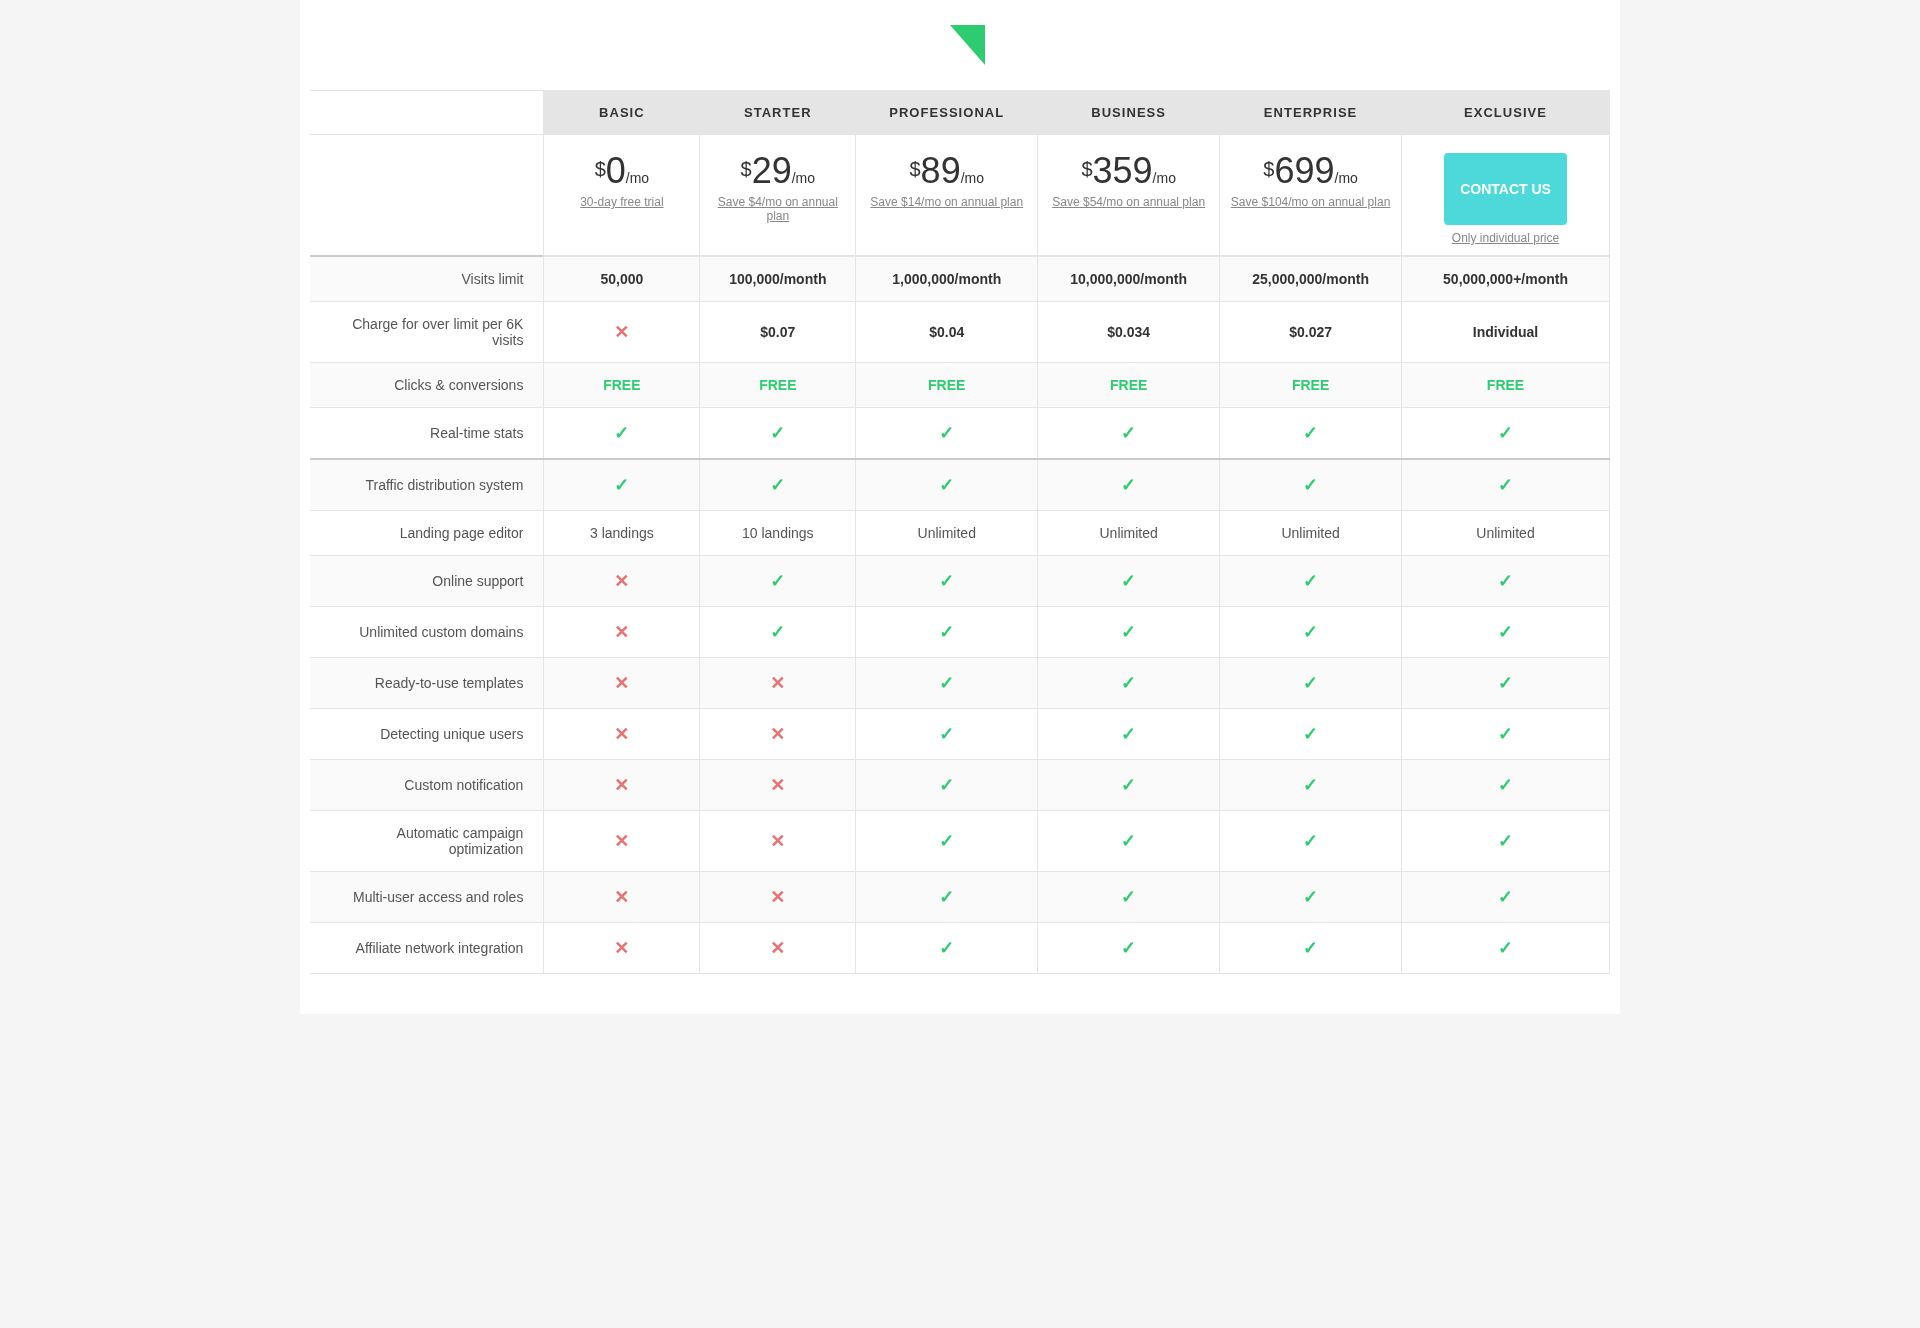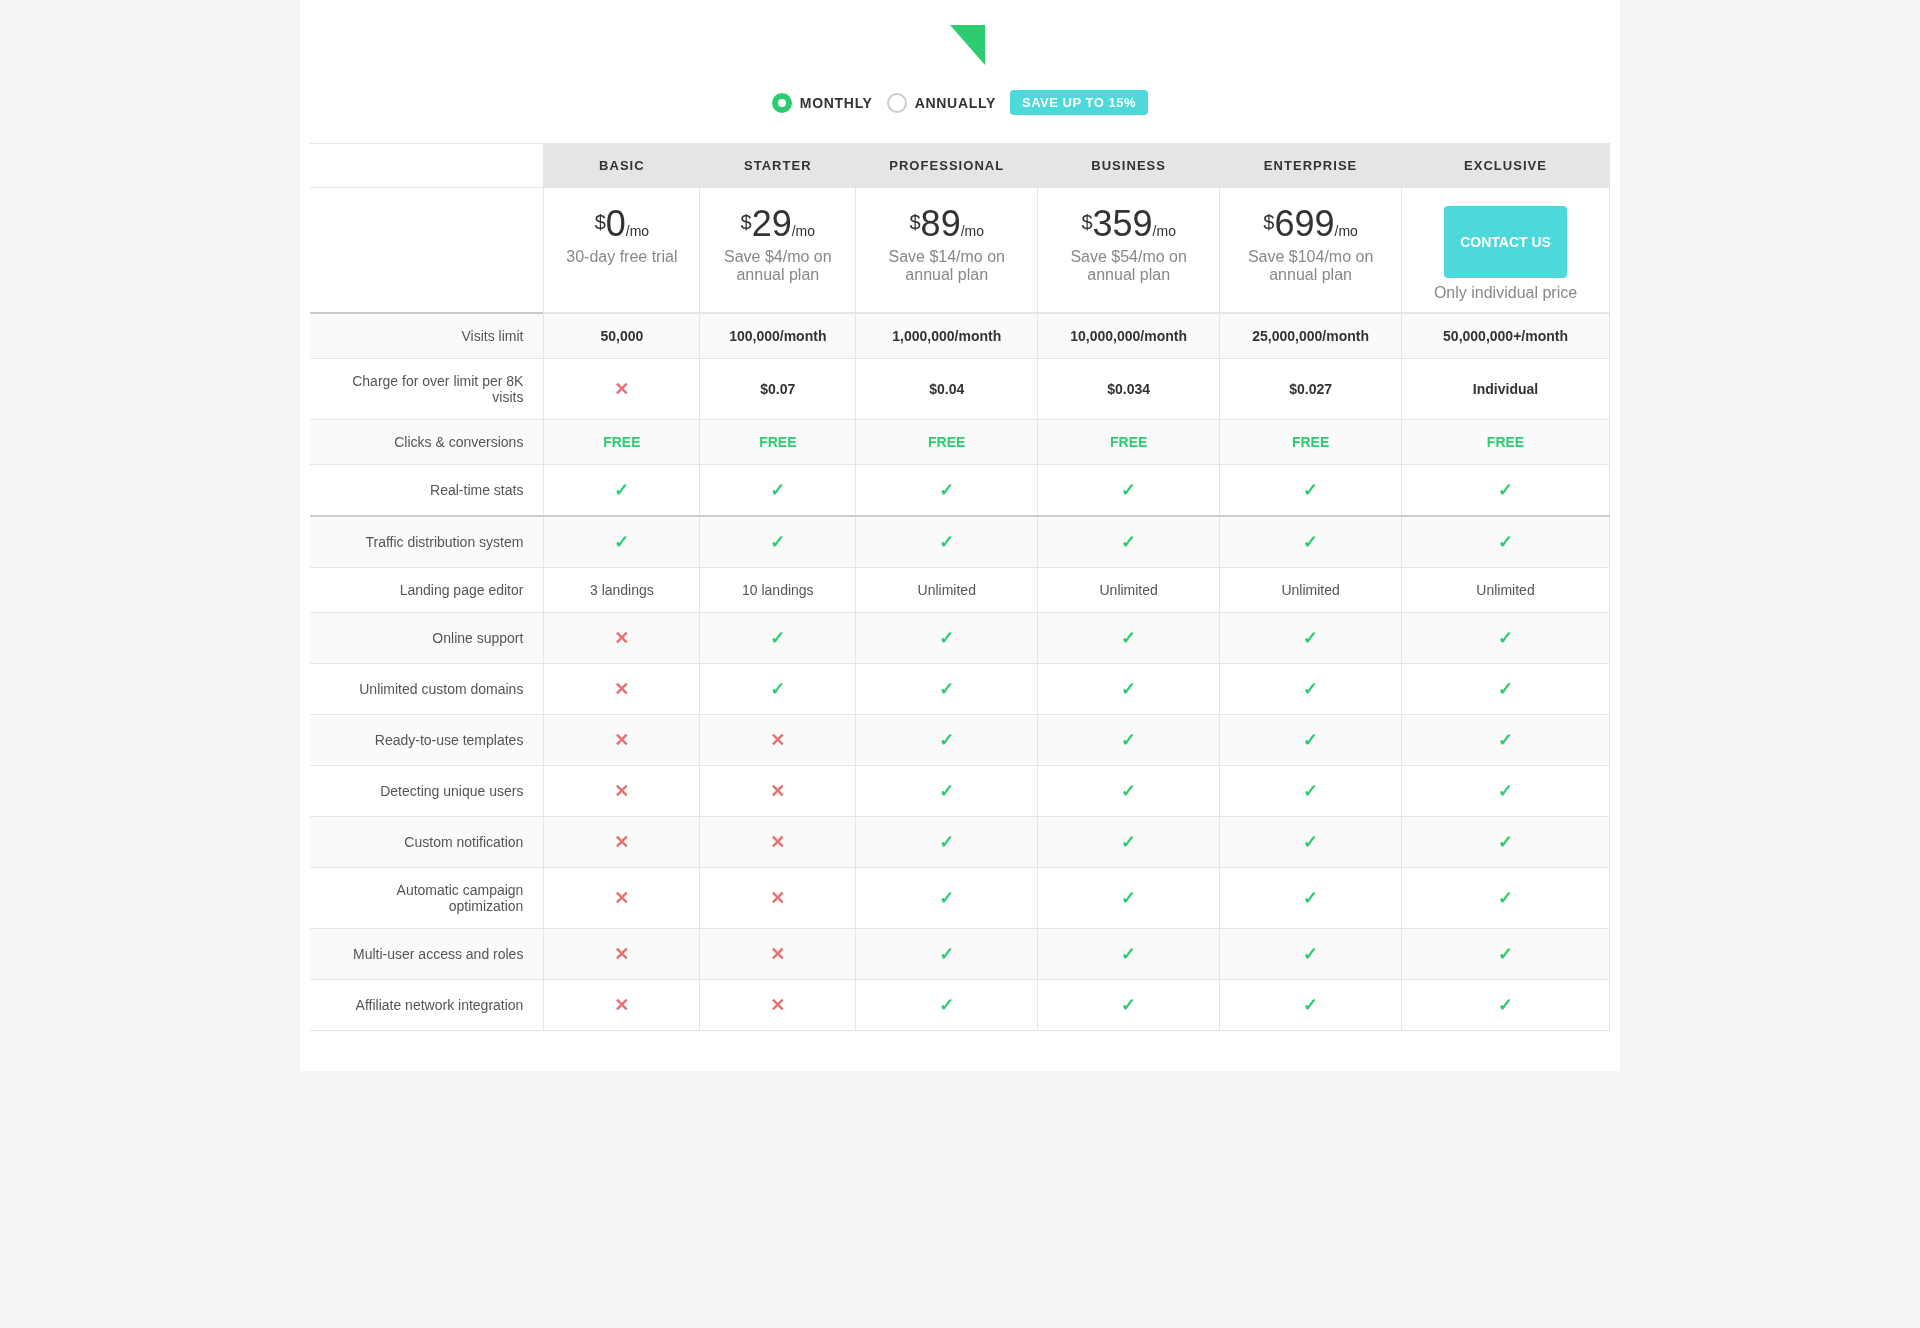--- a/index.html
+++ b/index.html
@@ -127,23 +127,24 @@
       vertical-align: top;
       margin-top: 6px;
       display: inline-block;
     }
     .price-main sub {
       font-size: 14px;
       font-weight: 400;
       vertical-align: baseline;
     }
     .price-sub {
-      font-size: 16px;
+      font-size: 12px;
       color: #888;
       margin-top: 6px;
+      text-decoration: underline;
     }
     .contact-btn {
       background: #4dd9d9;
       color: #fff;
       font-weight: 700;
       font-size: 14px;
       padding: 28px 16px;
       border-radius: 4px;
       border: none;
       cursor: pointer;
@@ -203,31 +204,20 @@
 <body>
 
 <div class="page-wrapper">
 
   <div class="top-logo-area">
     <svg class="logo-shape" viewBox="0 0 60 60">
       <polygon points="20,5 55,5 55,45" fill="#2ecc71"></polygon>
     </svg>
   </div>
 
-  <div class="billing-toggle">
-    <div class="toggle-option">
-      <div class="radio-circle active"></div>
-      <span>MONTHLY</span>
-    </div>
-    <div class="toggle-option">
-      <div class="radio-circle"></div>
-      <span>ANNUALLY</span>
-    </div>
-    <span class="save-badge">SAVE UP TO 15%</span>
-  </div>
 
   <table class="pricing-table">
     <colgroup>
       <col class="col-feature">
       <col class="col-basic">
       <col class="col-starter">
       <col class="col-pro">
       <col class="col-biz">
       <col class="col-ent">
       <col class="col-excl">
@@ -285,21 +275,21 @@
         <td><span class="bold-value">50,000</span></td>
         <td><span class="bold-value">100,000/month</span></td>
         <td><span class="bold-value">1,000,000/month</span></td>
         <td><span class="bold-value">10,000,000/month</span></td>
         <td><span class="bold-value">25,000,000/month</span></td>
         <td><span class="bold-value">50,000,000+/month</span></td>
       </tr>
 
 
       <tr class="feature-row">
-        <td>Charge for over limit per 8K visits</td>
+        <td>Charge for over limit per 6K visits</td>
         <td><span class="cross-icon">✕</span></td>
         <td><span class="bold-value">$0.07</span></td>
         <td><span class="bold-value">$0.04</span></td>
         <td><span class="bold-value">$0.034</span></td>
         <td><span class="bold-value">$0.027</span></td>
         <td><span class="bold-value">Individual</span></td>
       </tr>
 
       <tr class="feature-row">
         <td>Clicks &amp; conversions</td>

